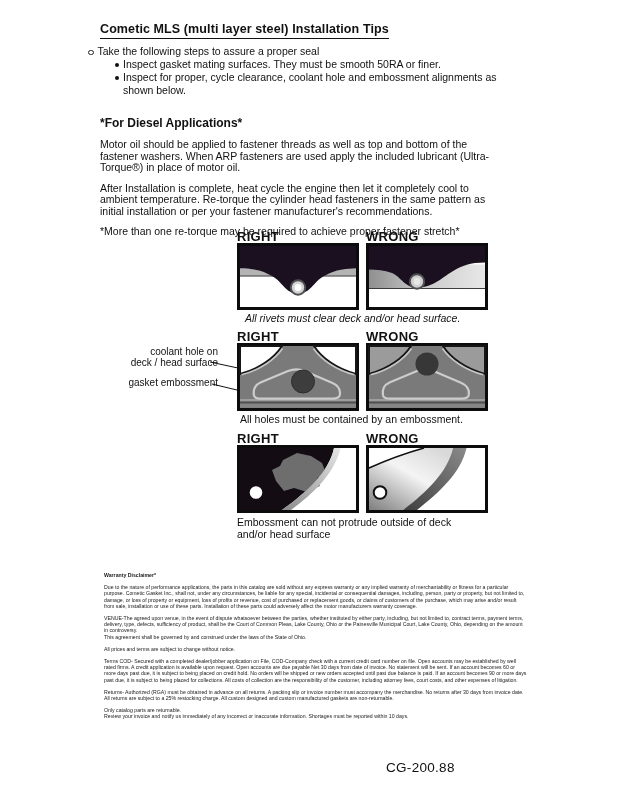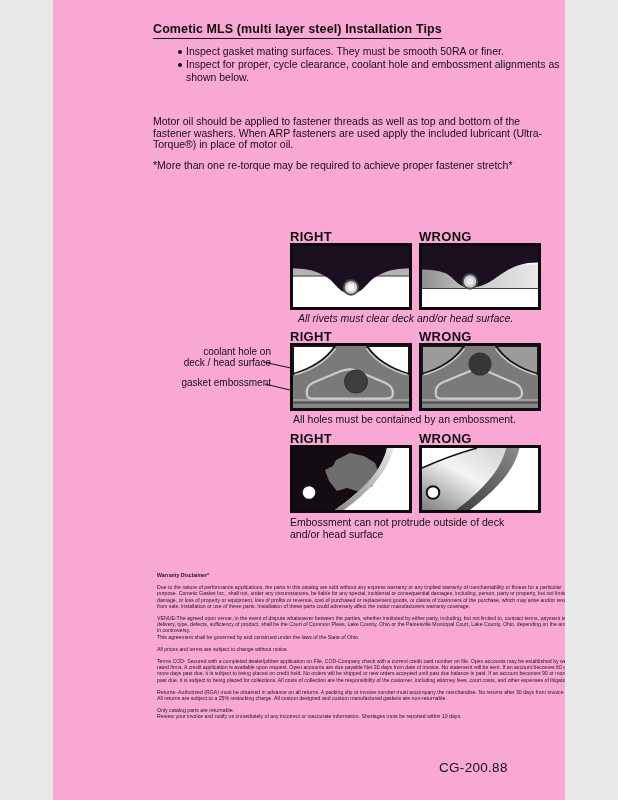--- a/index.html
+++ b/index.html
@@ -1,27 +1,27 @@
 <!DOCTYPE html>
 <html><head>
 <meta charset="utf-8">
 <style>
   html,body{margin:0;padding:0;background:#e9e9e9;}
   .page{
-    position:relative;width:512px;height:800px;background:#f9a8d4;
+    position:relative;width:618px;height:800px;background:#ffffff;
     font-family:"Liberation Sans","DejaVu Sans",sans-serif;color:#111;
     overflow:hidden;margin:0 auto;
   }
   .title{
     position:absolute;left:100px;top:22px;font-size:12.5px;font-weight:bold;
     letter-spacing:.1px;border-bottom:1.5px solid #111;padding-bottom:2px;
   }
   .bullets{position:absolute;left:88px;top:45px;width:430px;font-size:10.5px;}
   .b-item{display:flex;line-height:13px;}
-  .b-item.lvl2{margin-left:37px;}
+  .b-item.lvl2{margin-left:27px;}
   .marker{flex:0 0 auto;margin:4.5px 4px 0 0;}
   .marker.open{width:3.5px;height:3.5px;border:1px solid #222;border-radius:50%;}
   .marker.fill{width:4px;height:4px;background:#111;border-radius:50%;margin-top:5px;}
   .diesel{position:absolute;left:100px;top:116px;width:408px;font-size:10.5px;}
   .diesel h2{font-size:12px;font-weight:bold;margin:0 0 9px 0;}
   .diesel p{margin:0 16px 9px 0;line-height:11.5px;}
   .fig-label{position:absolute;width:122px;font-size:13px;font-weight:bold;letter-spacing:.3px;}
   .panel{position:absolute;width:122px;}
   .caption{position:absolute;font-size:10.5px;line-height:12px;}
   .ann{position:absolute;left:104px;width:114px;text-align:right;font-size:10px;line-height:11px;}
@@ -33,32 +33,38 @@
   svg{display:block;}
 </style>
 </head>
 <body>
 
 <div class="page">
 
   <div class="title">Cometic MLS (multi layer steel) Installation Tips</div>
 
   <div class="bullets">
+    <div class="b-item">
+      <span class="marker open"></span>
+      <span>Take the following steps to assure a proper seal</span>
+    </div>
     <div class="b-item lvl2">
       <span class="marker fill"></span>
       <span>Inspect gasket mating surfaces.  They must be smooth 50RA or finer.</span>
     </div>
     <div class="b-item lvl2">
       <span class="marker fill"></span>
       <span>Inspect for proper, cycle clearance, coolant hole and embossment alignments as shown below.</span>
     </div>
   </div>
 
   <div class="diesel">
+    <h2>*For Diesel Applications*</h2>
     <p>Motor oil should be applied to fastener threads as well as top and bottom of the fastener washers. When ARP fasteners are used apply the included lubricant (Ultra-Torque®) in place of motor oil.</p>
+    <p>After Installation is complete, heat cycle the engine then let it completely cool to ambient temperature. Re-torque the cylinder head fasteners in the same pattern as initial installation or per your fastener manufacturer's recommendations.</p>
     <p>*More than one re-torque may be required to achieve proper fastener stretch*</p>
   </div>
 
   <div class="fig-label" style="left:237px;top:229px;">RIGHT</div>
   <div class="fig-label" style="left:366px;top:229px;">WRONG</div>
 
   <div class="panel" style="left:237px;top:243px;">
     <svg width="122" height="67" viewBox="0 0 122 67">
       <rect x="1.5" y="1.5" width="119" height="64" fill="#ffffff" stroke="#0c0c0c" stroke-width="3"></rect>
       <rect x="3" y="26" width="116" height="7" fill="#b3b3b3"></rect>

